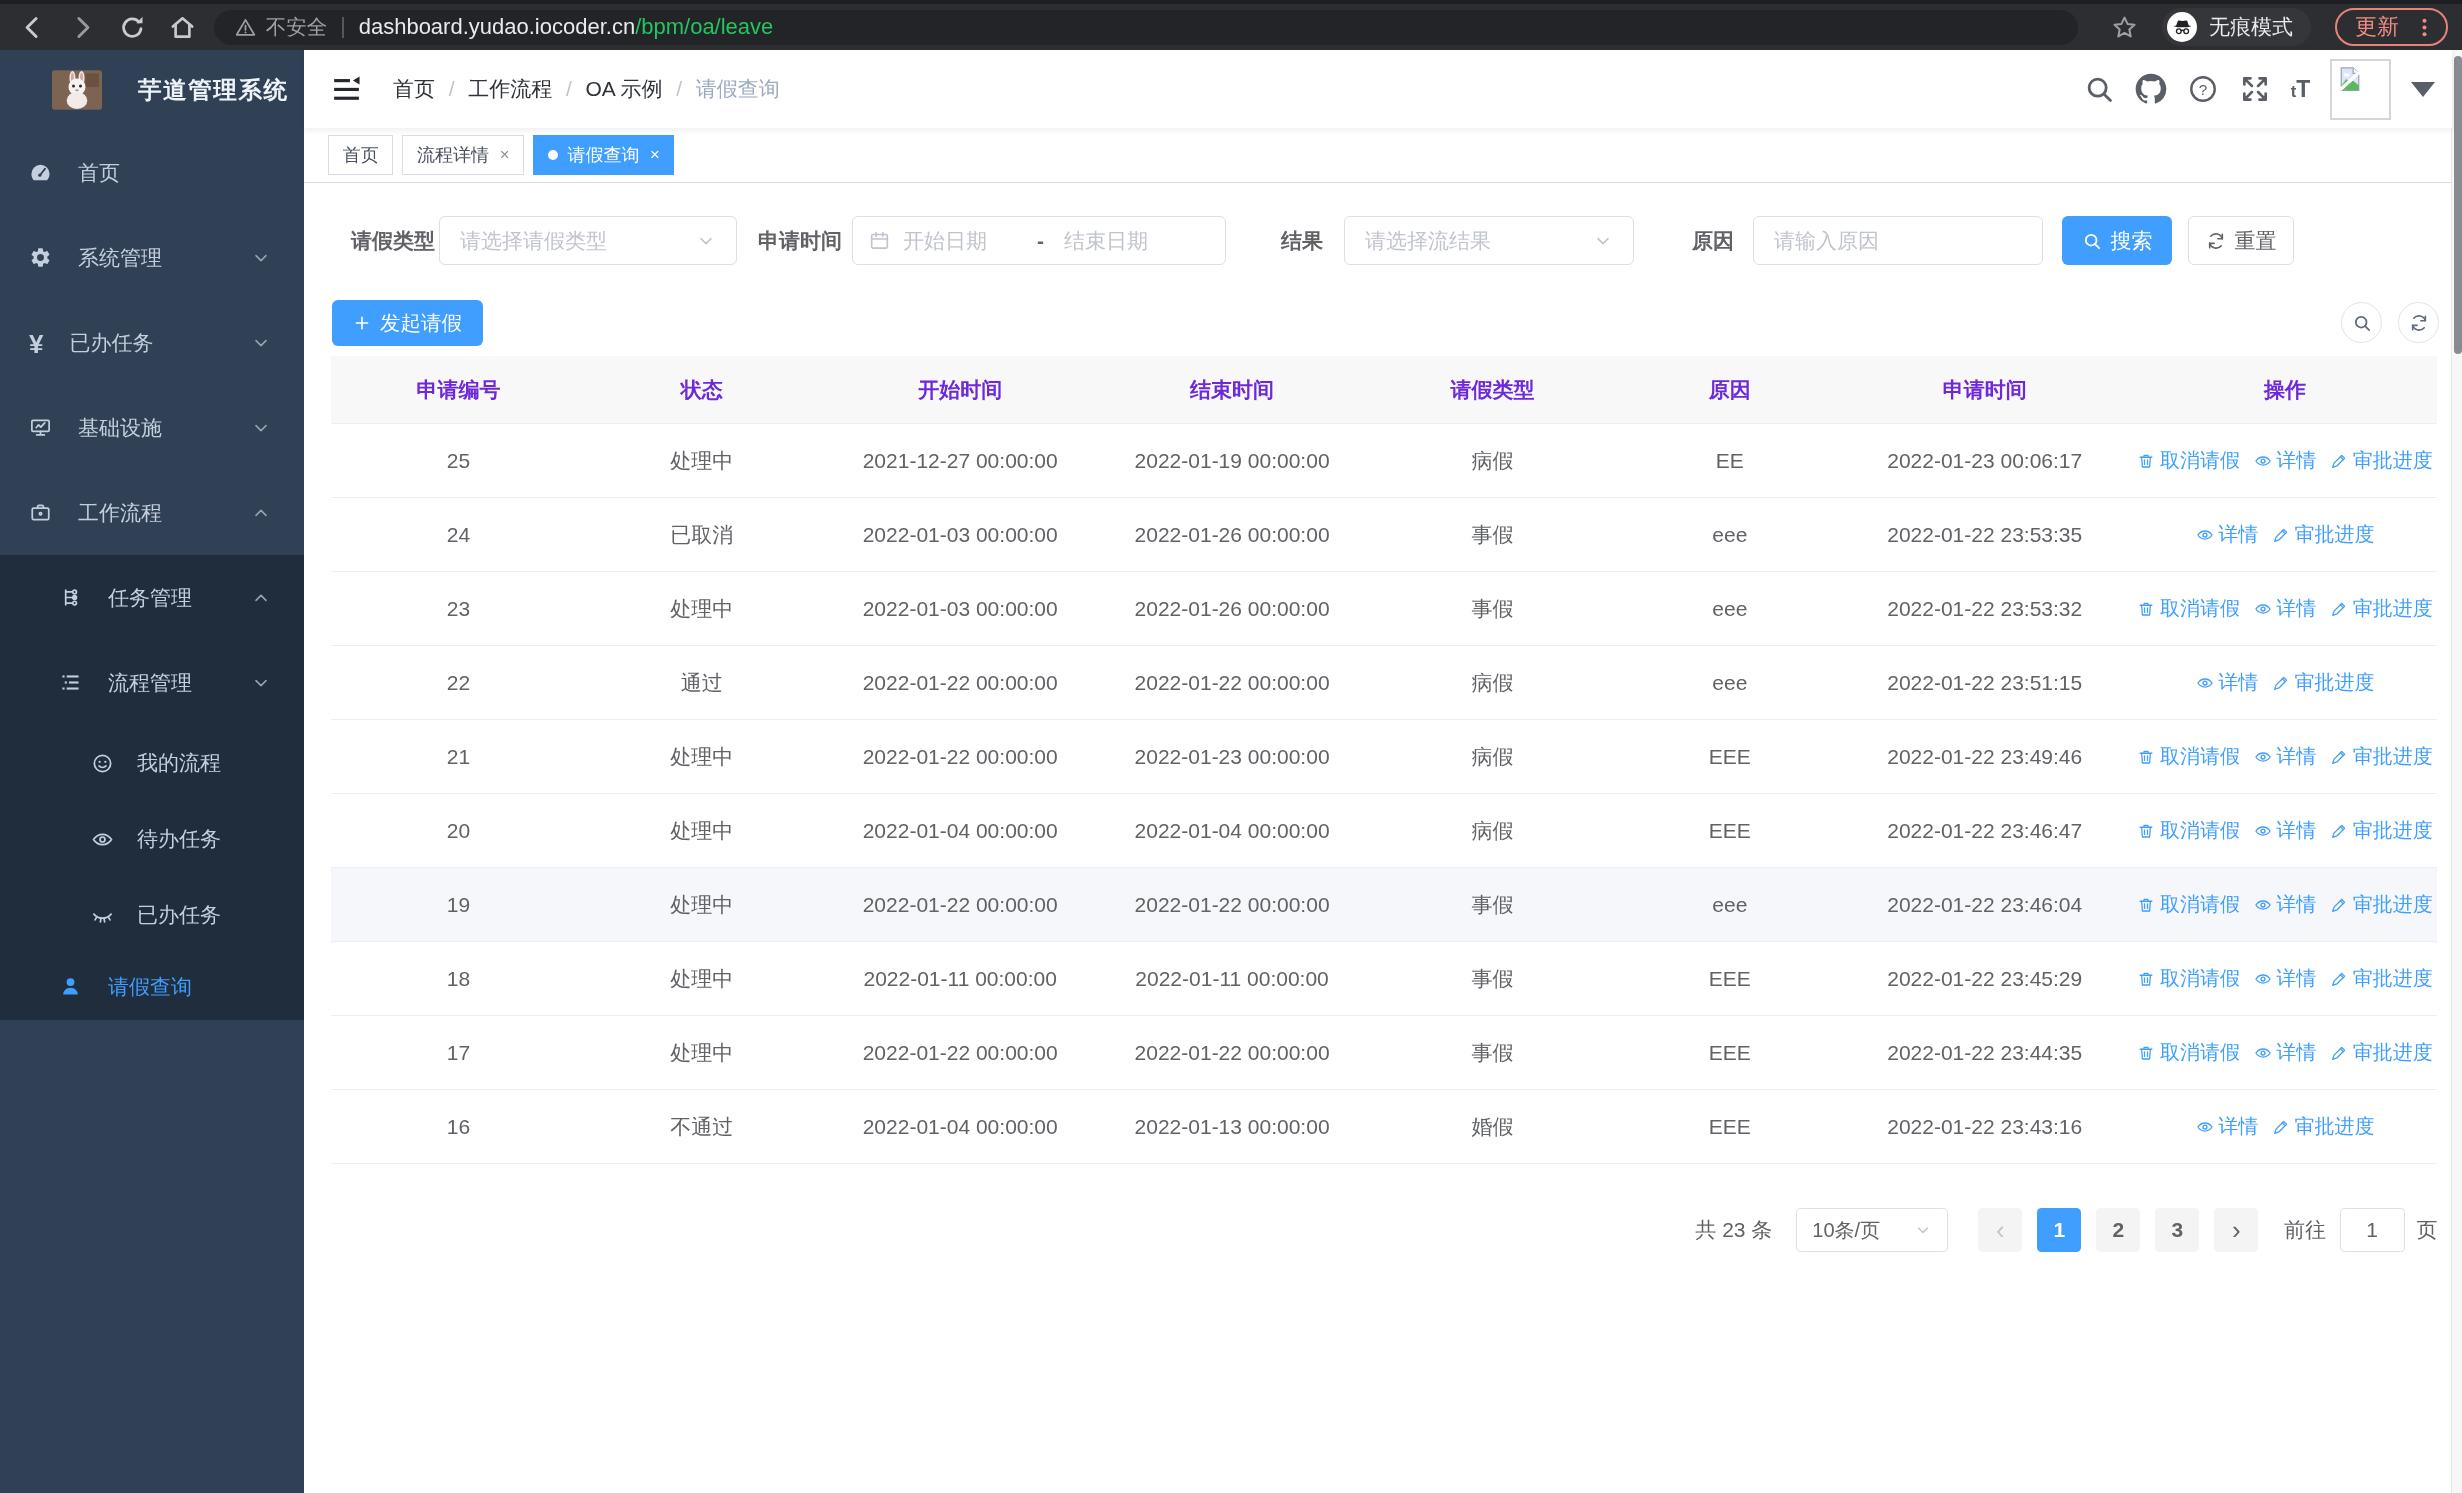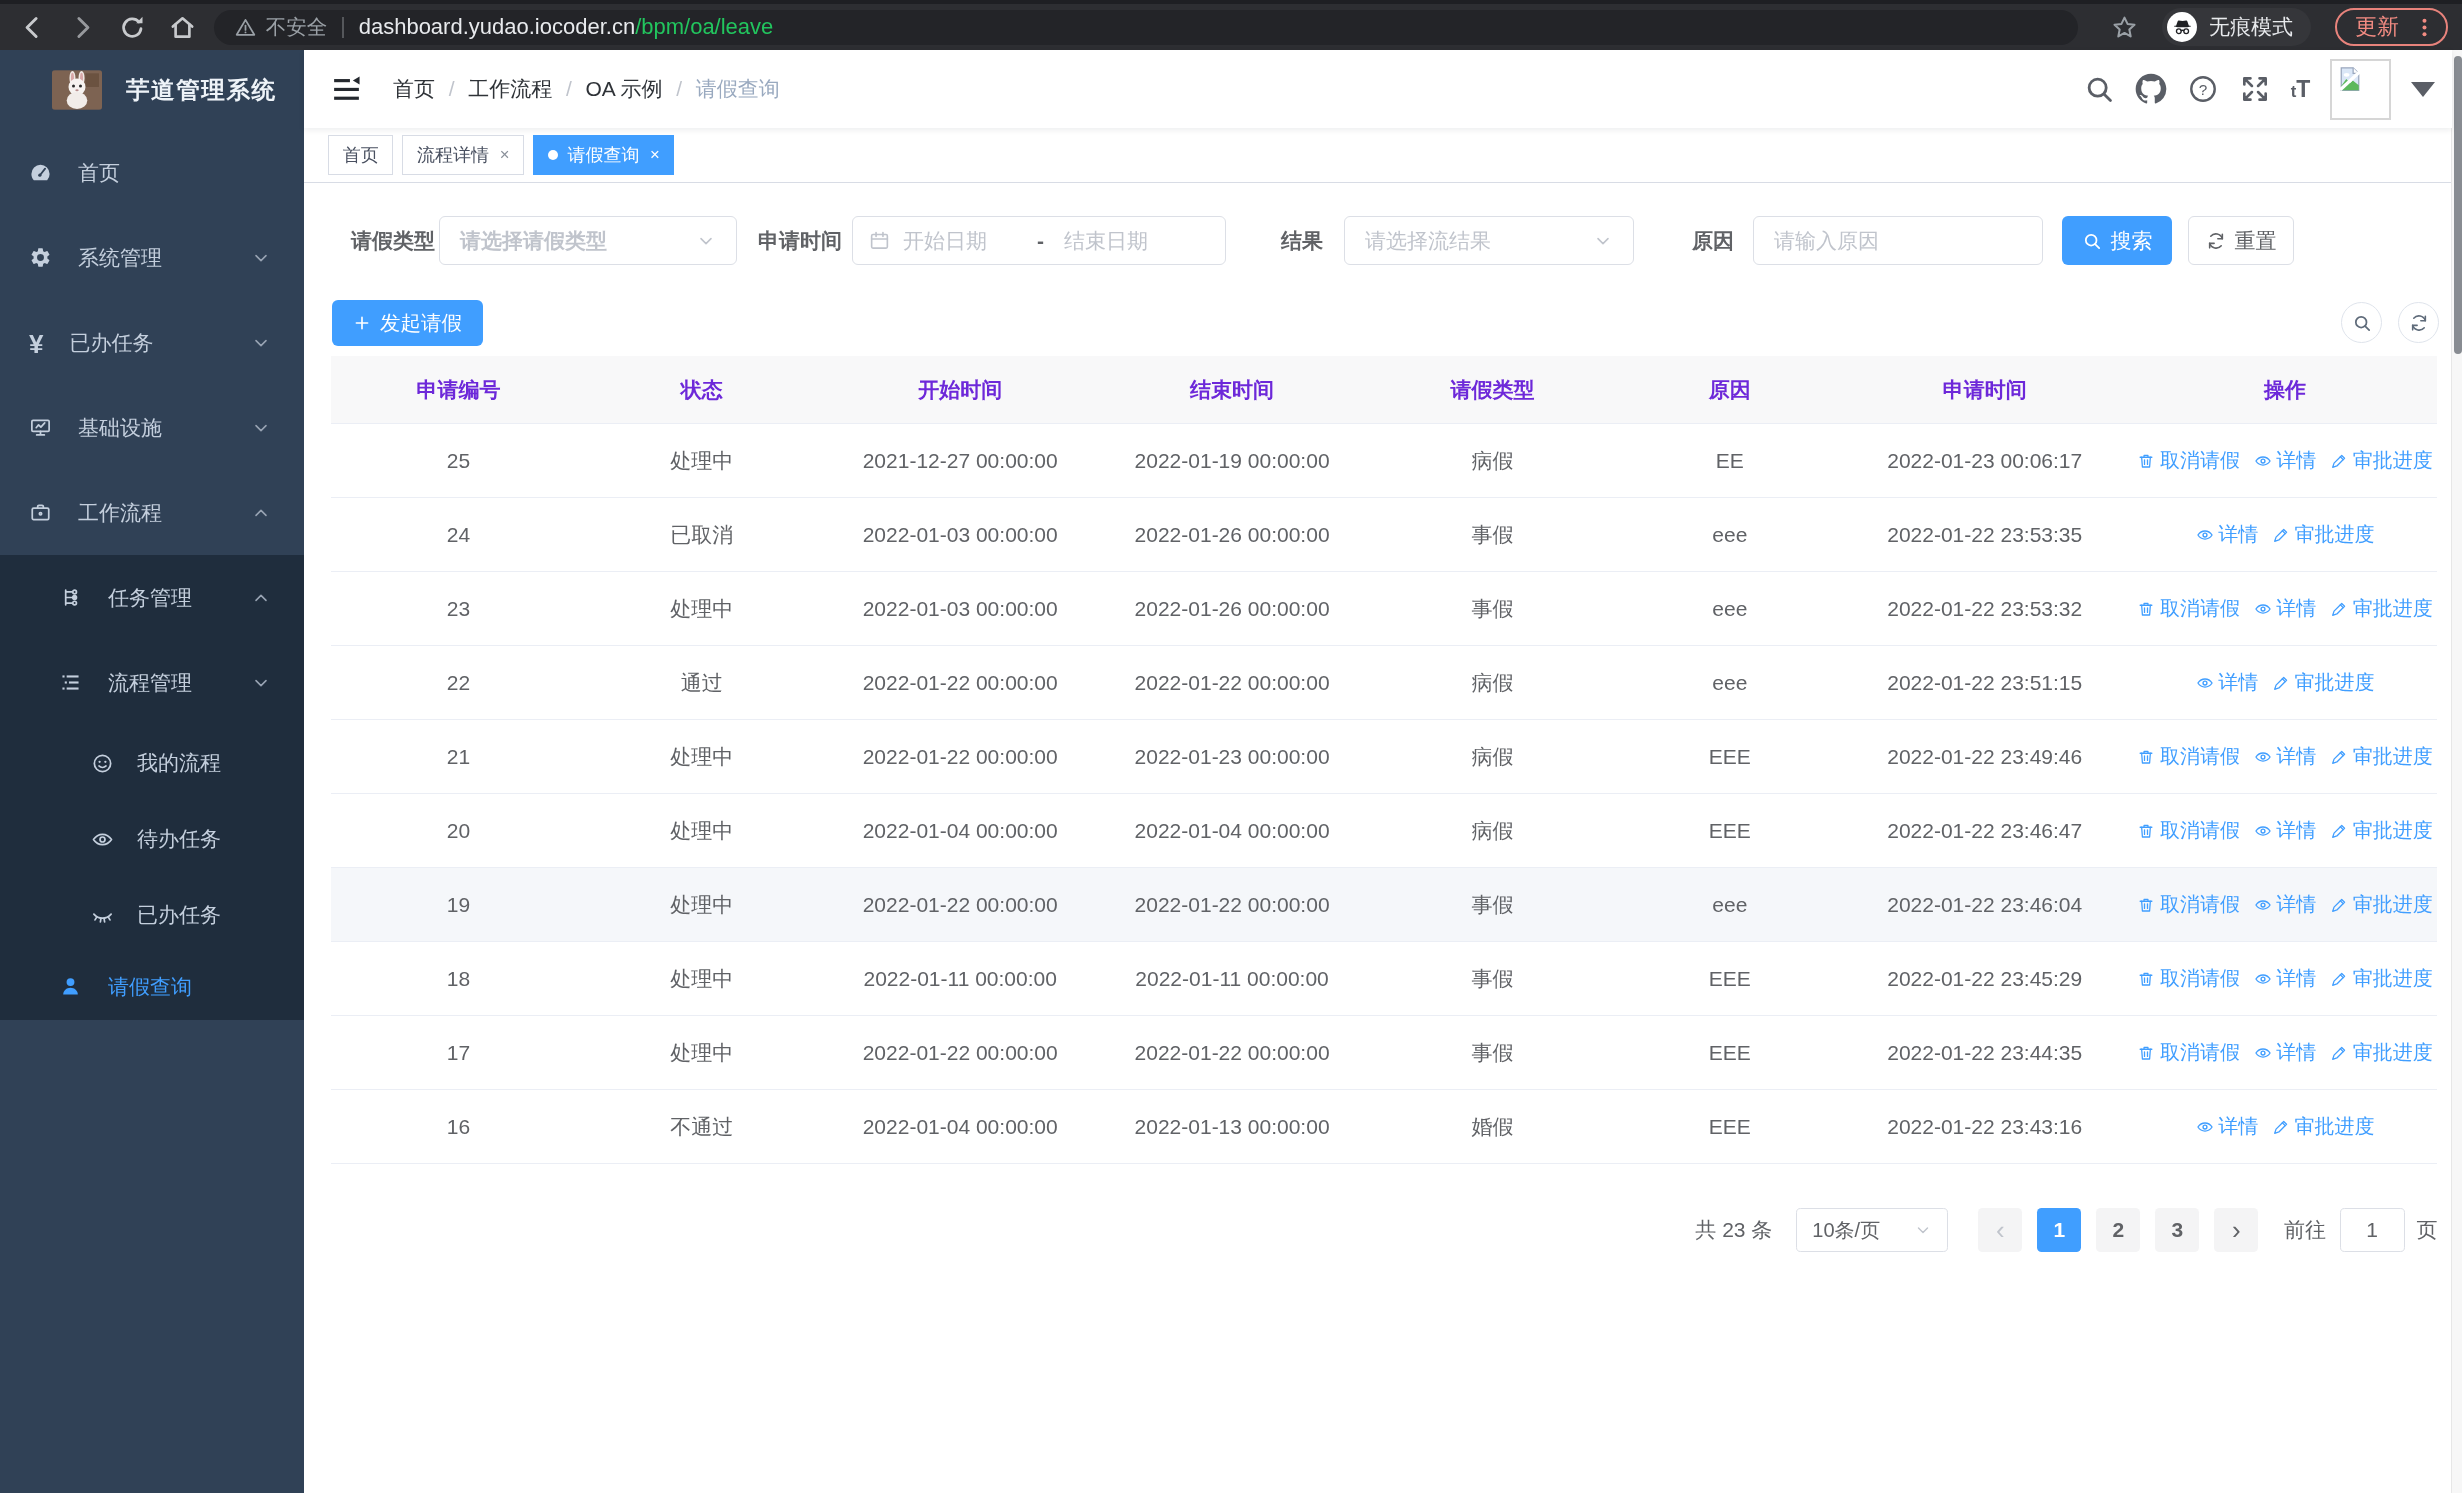--- a/index.html
+++ b/index.html
@@ -33,21 +33,21 @@
   .incog-circle .icon { width:21px; height:21px; color:#202124; }
   .incog-label { color:#e8eaed; font-size:21px; }
   .update-pill { display:flex; align-items:center; gap:13.7px; height:38px;
                  border:2.3px solid #e8837c; border-radius:20px; padding:0 10.6px 0 18px;
                  color:#f28b82; font-size:22px; cursor:pointer; }
   .update-pill .icon { width:23px; height:23px; color:#f28b82; }
 
   
   .sidebar { position:absolute; left:0; top:50px; width:304px; height:1443px;
              background:#304156; }
-  .logo-row { height:80px; display:flex; align-items:center; padding-left:52px; gap:24px; }
+  .logo-row { height:80px; display:flex; align-items:center; padding-left:52px; gap:36px; }
   .logo-img { width:50px; height:40px; border-radius:3px; overflow:hidden; flex:0 0 auto; }
   .logo-title { color:#eef3f8; font-size:23.6px; font-weight:bold; letter-spacing:1.5px; }
   .menu-item { position:relative; height:85px; display:flex; align-items:center;
                color:#c4cfdd; font-size:21px; cursor:pointer; }
   .menu-item .mi-icon { width:23px; height:23px; flex:0 0 auto; }
   .menu-item .mi-label { margin-left:26px; }
   .menu-item.lvl1 { padding-left:29px; }
   .menu-item.lvl2 { padding-left:59px; }
   .menu-item.lvl3 { padding-left:91px; height:76px; }
   .menu-item.lvl3 .mi-label { margin-left:23px; }
@@ -469,21 +469,21 @@
       <div class="tag active">
         <span class="dot"></span>
         <span>请假查询</span>
         <span class="tag-close">×</span>
       </div>
     </div>
 
   <div class="content">
 
     <div class="f-label" style="left:25px;width:106px;">请假类型</div>
-    <div class="f-box f-select" style="left:135px;width:298px;font-weight:bold;">
+    <div class="f-box f-select" style="left:135px;width:298px;">
       <span>请选择请假类型</span>
       <span class="icon chev">
           <svg viewBox="0 0 24 24" xmlns="http://www.w3.org/2000/svg">
             <path d="M6 9.2 12 15.2 18 9.2" fill="none" stroke="currentColor" stroke-linecap="round" stroke-linejoin="round" stroke-width="1.9"></path>
           </svg>
         </span>
     </div>
     <div class="f-label" style="left:444px;width:94px;">申请时间</div>
     <div class="f-box f-range" style="left:548px;width:374px;">
       <span class="icon cal">

